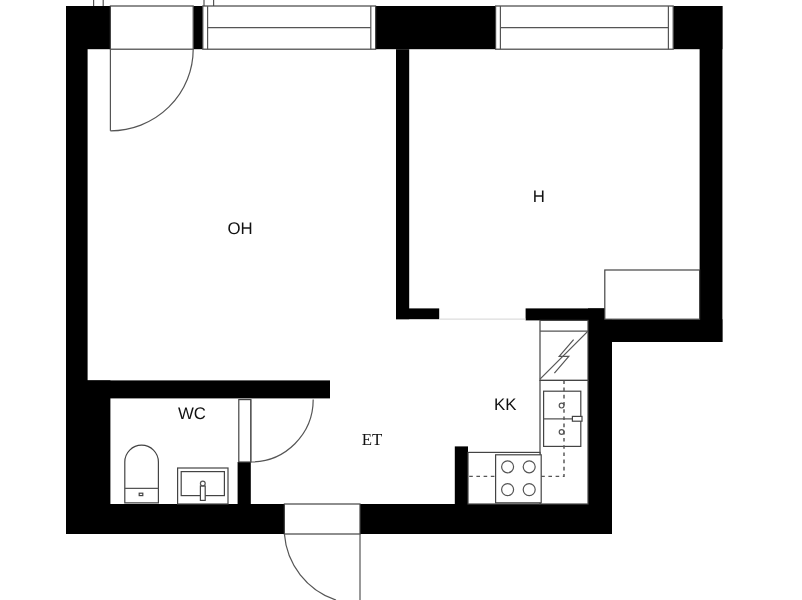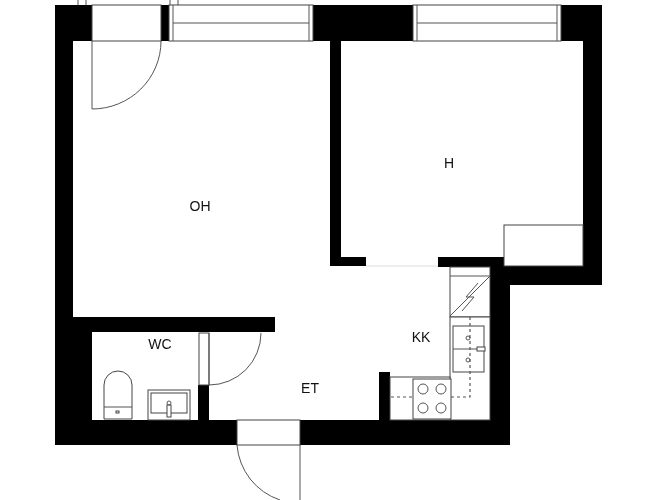--- a/index.html
+++ b/index.html
@@ -139,17 +139,17 @@
     <circle class="thin" cx="169" cy="403" r="2"></circle>
   </g>
 
   <g>
     <rect class="fix" x="237" y="420" width="63" height="25"></rect>
     <line class="thin" x1="300" y1="445" x2="300" y2="500"></line>
     <path class="thin" d="M 237 445 A 63 63 0 0 0 280 500"></path>
   </g>
 </svg>
 
-<span class="label" style="left:200px; top:190px;margin-top:16px;">OH</span>
+<span class="label" style="left:200px; top:190px;">OH</span>
 <span class="label" style="left:449px; top:163px;">H</span>
 <span class="label" style="left:421px; top:337px;">KK</span>
 <span class="label" style="left:160px; top:344px;">WC</span>
-<span class="label" style="left:310px; top:388px;">ET</span>
+<span class="label" style="left:310px; top:368px;font-family:Liberation Serif, serif;">ET</span>
 
 </body></html>

